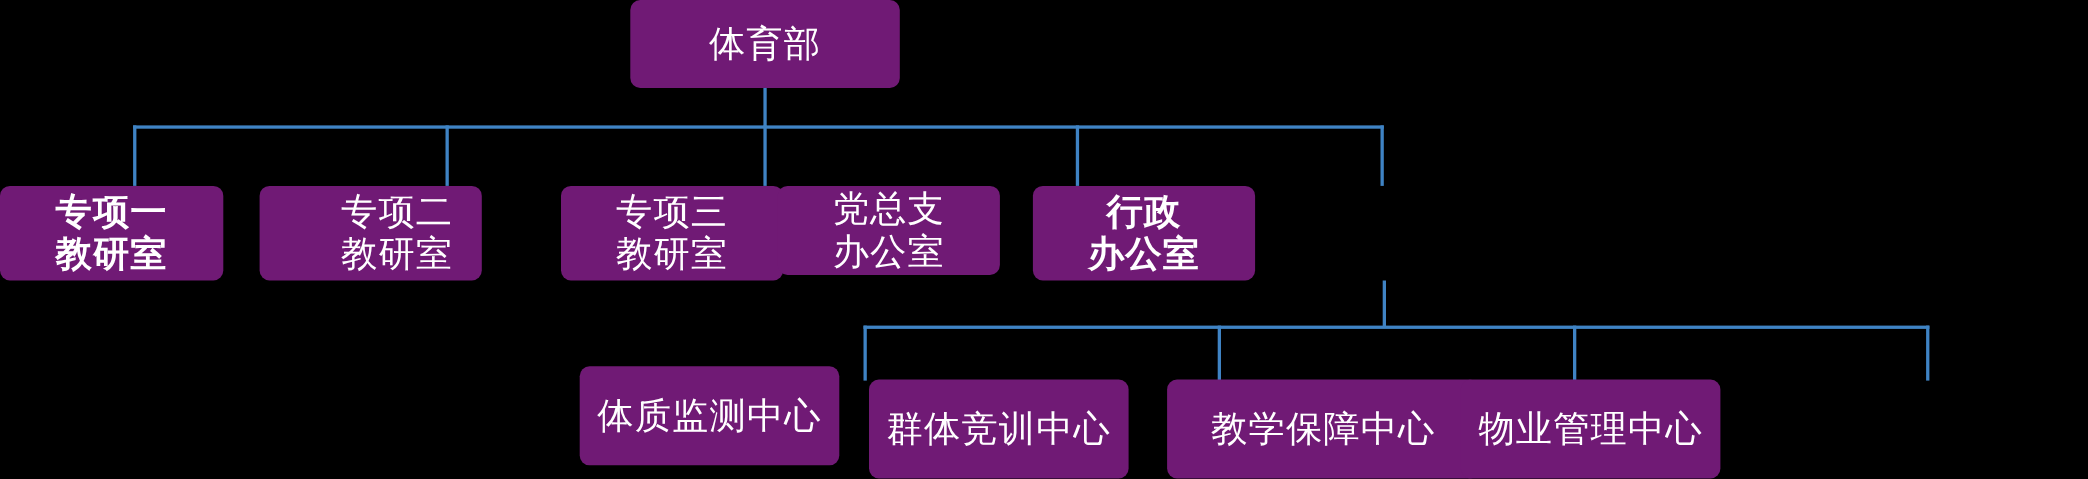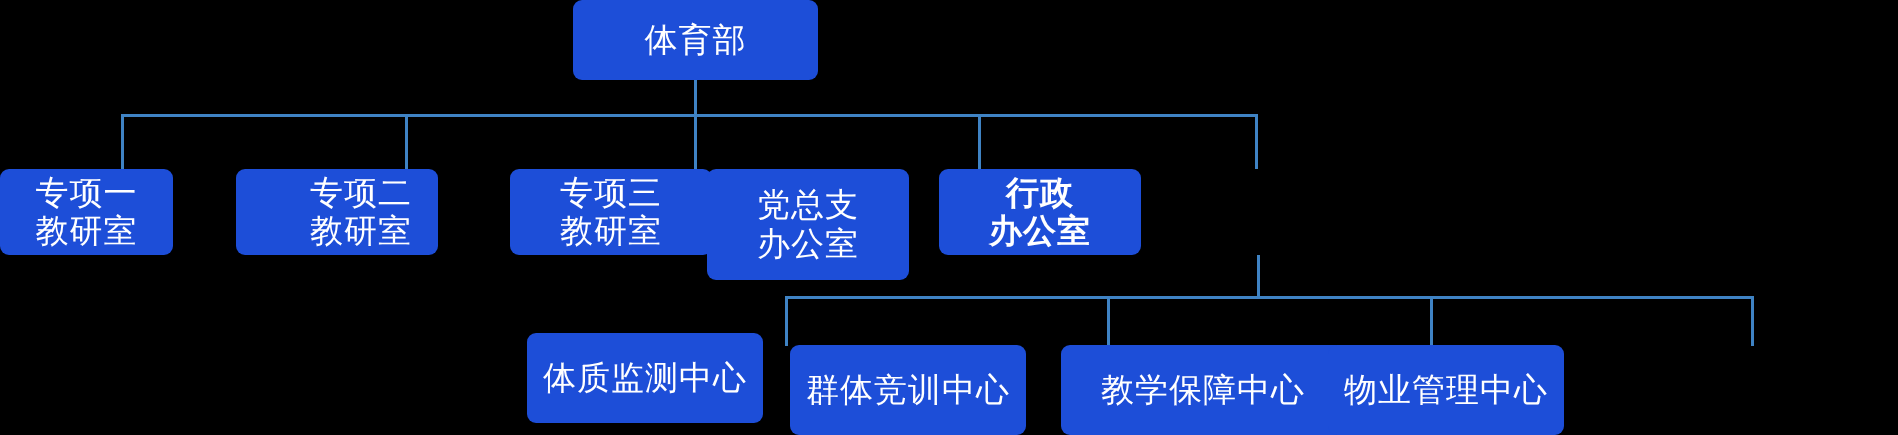--- a/index.html
+++ b/index.html
@@ -15,21 +15,21 @@
   }
   #org-chart {
     position: relative;
     width: 1898px;
     height: 435px;
     background: #000000;
   }
   .node {
     position: absolute;
     box-sizing: border-box;
-    background: #1d4ed8;
+    background: #701a75;
     border-radius: 9px;
     color: #ffffff;
     display: flex;
     flex-direction: column;
     align-items: center;
     justify-content: center;
     text-align: center;
     line-height: 1.16;
     letter-spacing: 1px;
     z-index: 3;
@@ -73,36 +73,36 @@
   <div class="conn conn-h" style="left:785px; top:296px; width:969px; height:3px;"></div>
   <div class="conn conn-v" style="left:785px; top:296px; width:3px; height:50px;"></div>
   <div class="conn conn-v" style="left:1107px; top:296px; width:3px; height:50px;"></div>
   <div class="conn conn-v" style="left:1430px; top:296px; width:3px; height:50px;"></div>
   <div class="conn conn-v" style="left:1751px; top:296px; width:3px; height:50px;"></div>
 
   <div class="node node-root" style="left:573px; top:0px; width:245px; height:80px;">
     <span class="ln">体育部</span>
   </div>
 
-  <div class="node node-l2" style="left:0px; top:169px; width:173px; height:86px;">
+  <div class="node node-l2" style="left:0px; top:169px; width:203px; height:86px;font-weight:bold;">
     <span class="ln">专项一</span>
     <span class="ln">教研室</span>
   </div>
 
   <div class="node node-l2" style="left:236px; top:169px; width:202px; height:86px;padding-left:48px;">
     <span class="ln">专项二</span>
     <span class="ln">教研室</span>
   </div>
 
   <div class="node node-l2" style="left:472px; top:169px; width:202px; height:86px;margin-left:38px;">
     <span class="ln">专项三</span>
     <span class="ln">教研室</span>
   </div>
 
-  <div class="node node-l2" style="left:707px; top:169px; width:202px; height:111px;">
+  <div class="node node-l2" style="left:707px; top:169px; width:202px; height:81px;">
     <span class="ln">党总支</span>
     <span class="ln">办公室</span>
   </div>
 
   <div class="node node-l2" style="left:939px; top:169px; width:202px; height:86px;font-weight:bold;">
     <span class="ln">行政</span>
     <span class="ln">办公室</span>
   </div>
 
   <div class="node node-l3" style="left:527px; top:333px; width:236px; height:90px;">

